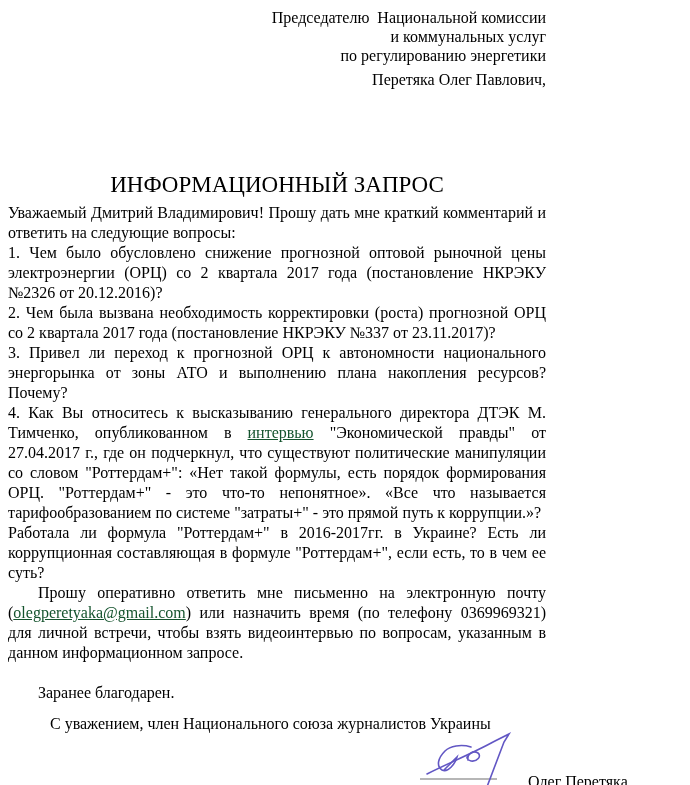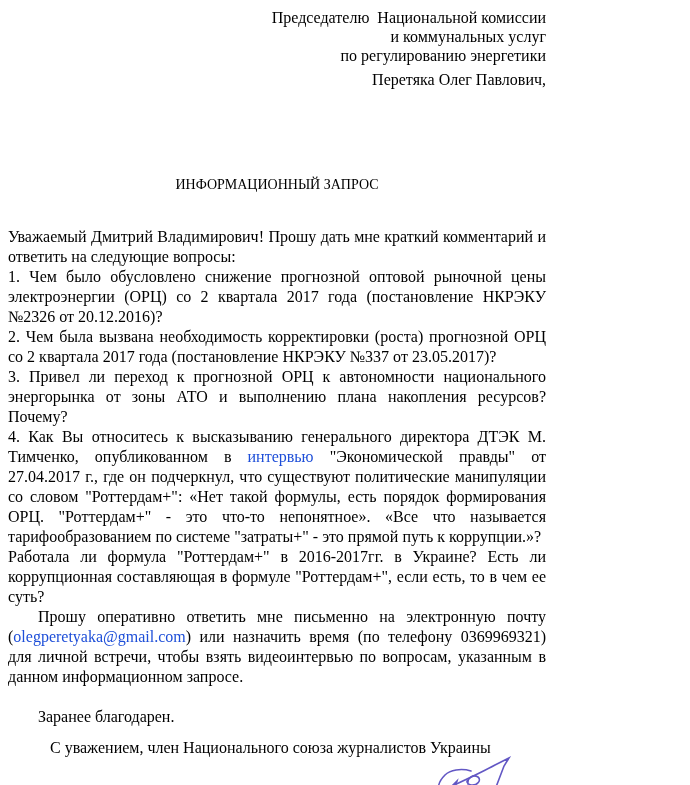--- a/index.html
+++ b/index.html
@@ -14,25 +14,25 @@
   }
   .page {
     box-sizing: border-box;
     width: 558px; height: 785px;
     padding: 8px 12px 0 8px;
     position: relative;
   }
   .recipient { text-align: right; line-height: 19px; }
   .recipient div { white-space: pre-wrap; }
   .sender { text-align: right; margin-top: 5px; }
-  .doc-title { text-align: center; margin-top: 84px; font-size: 14px; line-height: 21px; }
-  .body-text { margin-top: 32px; }
+  .doc-title { text-align: center; margin-top: 84px; font-size: 23px; line-height: 21px; }
+  .body-text { margin-top: 8px; }
   .body-text p { margin: 0; text-align: justify; }
   .p-indent { text-indent: 30px; }
-  .link { color: #1d4ed8; }
+  .link { text-decoration: underline; color: #14532d; }
   .closing-thanks { margin: 20px 0 0 30px; font-family: Liberation Serif, serif; }
   .closing-regards { margin: 11px 0 0 42px; }
   .sig-block { position: relative; height: 68px; }
   .sig-svg { position: absolute; left: 405px; top: -2px; overflow: visible; }
   .sig-name { position: absolute; left: 520px; top: 38px; white-space: nowrap; }
   .doc-date { margin-top: 8px; }
 </style>
 </head>
 <body>
 
@@ -44,21 +44,21 @@
     <div>по регулированию энергетики</div>
   </div>
 
   <div class="sender">Перетяка Олег Павлович,</div>
 
   <div class="doc-title">ИНФОРМАЦИОННЫЙ ЗАПРОС</div>
 
   <div class="body-text">
     <p>Уважаемый Дмитрий Владимирович! Прошу дать мне краткий комментарий и ответить на следующие вопросы:</p>
     <p>1. Чем было обусловлено снижение прогнозной оптовой рыночной цены электроэнергии (ОРЦ) со 2 квартала 2017 года (постановление НКРЭКУ №2326 от 20.12.2016)?</p>
-    <p>2. Чем была вызвана необходимость корректировки (роста) прогнозной ОРЦ со 2 квартала 2017 года (постановление НКРЭКУ №337 от 23.05.2017)?</p>
+    <p>2. Чем была вызвана необходимость корректировки (роста) прогнозной ОРЦ со 2 квартала 2017 года (постановление НКРЭКУ №337 от 23.11.2017)?</p>
     <p>3. Привел ли переход к прогнозной ОРЦ к автономности национального энергорынка от зоны АТО и выполнению плана накопления ресурсов? Почему?</p>
     <p><span>4. Как Вы относитесь к высказыванию  генерального директора ДТЭК М. Тимченко, опубликованном в </span><span class="link">интервью</span><span> "Экономической правды" от 27.04.2017 г., где он подчеркнул, что существуют  политические манипуляции со словом "Роттердам+": «Нет такой формулы, есть порядок формирования ОРЦ. "Роттердам+" - это что-то непонятное». «Все что называется тарифообразованием по системе "затраты+" - это прямой путь к коррупции.»?</span></p>
     <p>Работала ли формула "Роттердам+" в 2016-2017гг. в Украине?  Есть ли  коррупционная составляющая в формуле "Роттердам+", если есть, то в чем ее суть?</p>
     <p class="p-indent"><span>Прошу оперативно ответить мне письменно на электронную почту (</span><span class="link">olegperetyaka@gmail.com</span><span>) или назначить время (по телефону 0369969321) для личной встречи, чтобы взять видеоинтервью по вопросам, указанным в  данном информационном запросе.</span></p>
   </div>
 
   <div class="closing-thanks">Заранее благодарен.</div>
 
   <div class="closing-regards">С уважением,   член  Национального союза журналистов Украины</div>
 

